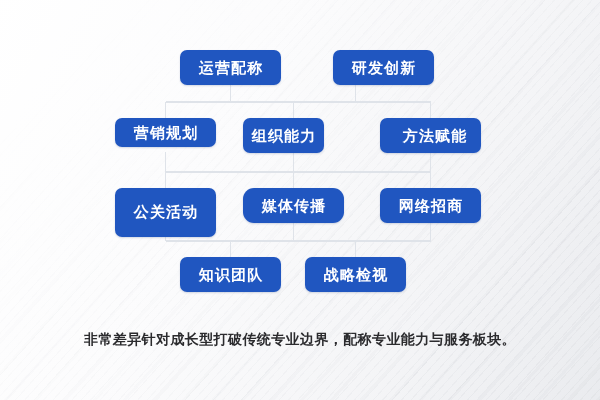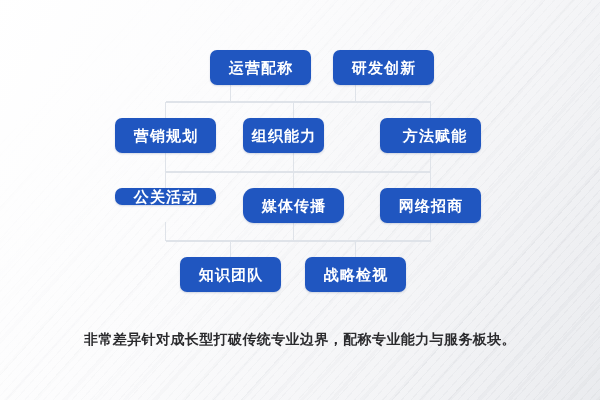--- a/index.html
+++ b/index.html
@@ -133,31 +133,31 @@
 
       <line x1="165.5" y1="222" x2="165.5" y2="241"></line>
       <line x1="293.5" y1="222" x2="293.5" y2="241"></line>
       <line x1="430.5" y1="222" x2="430.5" y2="241"></line>
       <line x1="165.5" y1="241" x2="430.5" y2="241"></line>
       <line x1="230.5" y1="241" x2="230.5" y2="257"></line>
       <line x1="355.5" y1="241" x2="355.5" y2="257"></line>
     </g>
   </svg>
 
-  <div class="node" style="left:180px; top:50px; width:101px; height:35px;margin-left:30px;">运营配称</div>
+  <div class="node" style="left:180px; top:50px; width:101px; height:35px;">运营配称</div>
 
   <div class="node" style="left:305px; top:50px; width:101px; height:35px;margin-left:28px;">研发创新</div>
 
-  <div class="node" style="left:115px; top:118px; width:101px; height:35px;">营销规划</div>
+  <div class="node" style="left:115px; top:118px; width:101px; height:29px;">营销规划</div>
 
   <div class="node" style="left:243px; top:118px; width:81px; height:35px;">组织能力</div>
 
   <div class="node" style="left:380px; top:118px; width:101px; height:35px;padding-left:8px;">方法赋能</div>
 
-  <div class="node" style="left:115px; top:188px; width:101px; height:17px;">公关活动</div>
+  <div class="node" style="left:115px; top:188px; width:101px; height:49px;font-family:Liberation Serif, serif;">公关活动</div>
 
   <div class="node" style="left:243px; top:188px; width:101px; height:35px;border-radius:11px;">媒体传播</div>
 
   <div class="node" style="left:380px; top:188px; width:101px; height:35px;">网络招商</div>
 
   <div class="node" style="left:180px; top:257px; width:101px; height:35px;">知识团队</div>
 
   <div class="node" style="left:305px; top:257px; width:101px; height:35px;">战略检视</div>
 
   <div id="caption">非常差异针对成长型打破传统专业边界，配称专业能力与服务板块。</div>

